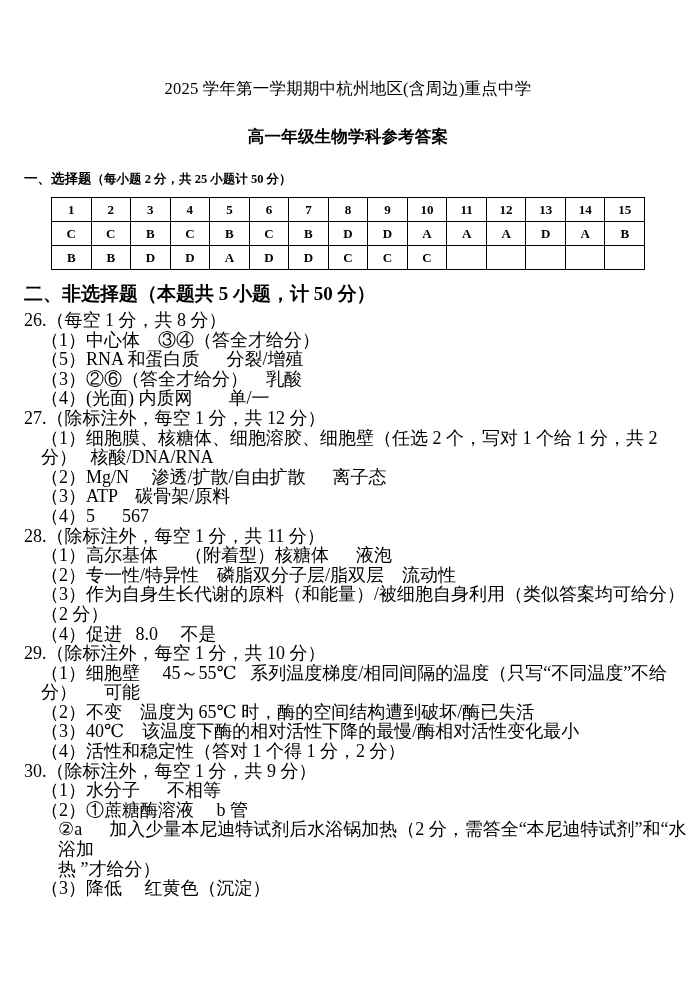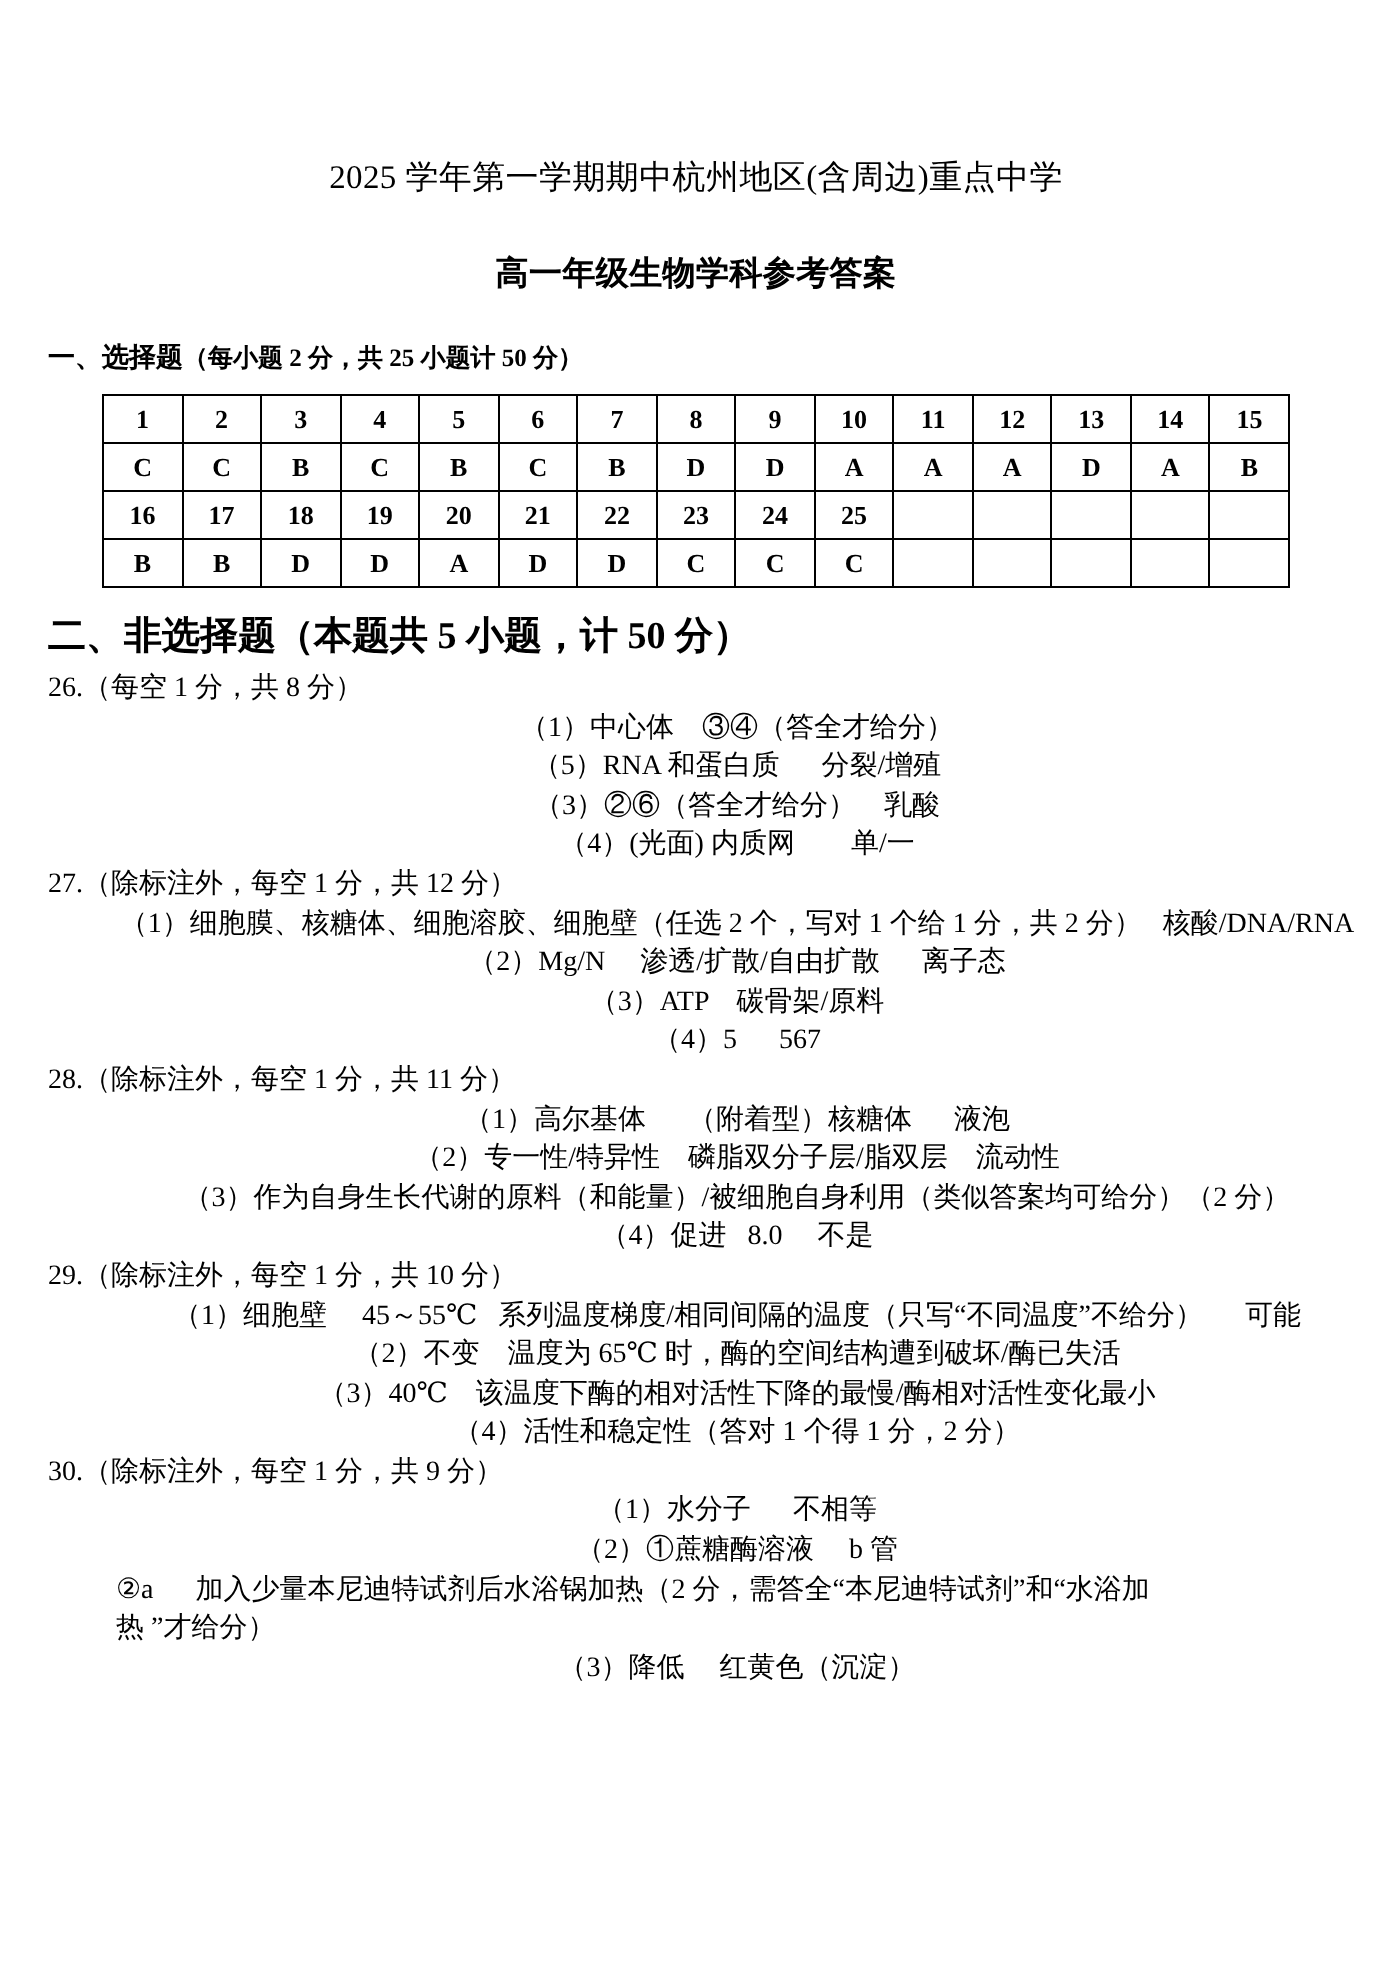--- a/index.html
+++ b/index.html
@@ -56,29 +56,28 @@
     border: 1px solid #000;
     text-align: center;
     height: 21px;
     font-size: 13px;
     font-weight: bold;
     font-family: "Liberation Serif", serif;
   }
   .body-block {
     margin-left: 24px;
     margin-top: 4px;
-    font-size: 14px;
+    font-size: 18px;
     line-height: 19.6px;
   }
   .q-line {
     white-space: pre-wrap;
   }
   .indent1 {
     padding-left: 17px;
-    text-align: center;
   }
   .indent2 {
     padding-left: 34px;
   }
   .section-head2 {
     margin-top: 11px;
     margin-left: 24px;
     font-size: 19px;
     font-weight: bold;
   }
@@ -123,37 +122,20 @@
       <td>C</td>
       <td>B</td>
       <td>D</td>
       <td>D</td>
       <td>A</td>
       <td>A</td>
       <td>A</td>
       <td>D</td>
       <td>A</td>
       <td>B</td>
-    </tr>
-    <tr>
-      <td>16</td>
-      <td>17</td>
-      <td>18</td>
-      <td>19</td>
-      <td>20</td>
-      <td>21</td>
-      <td>22</td>
-      <td>23</td>
-      <td>24</td>
-      <td>25</td>
-      <td></td>
-      <td></td>
-      <td></td>
-      <td></td>
-      <td></td>
     </tr>
     <tr>
       <td>B</td>
       <td>B</td>
       <td>D</td>
       <td>D</td>
       <td>A</td>
       <td>D</td>
       <td>D</td>
       <td>C</td>

